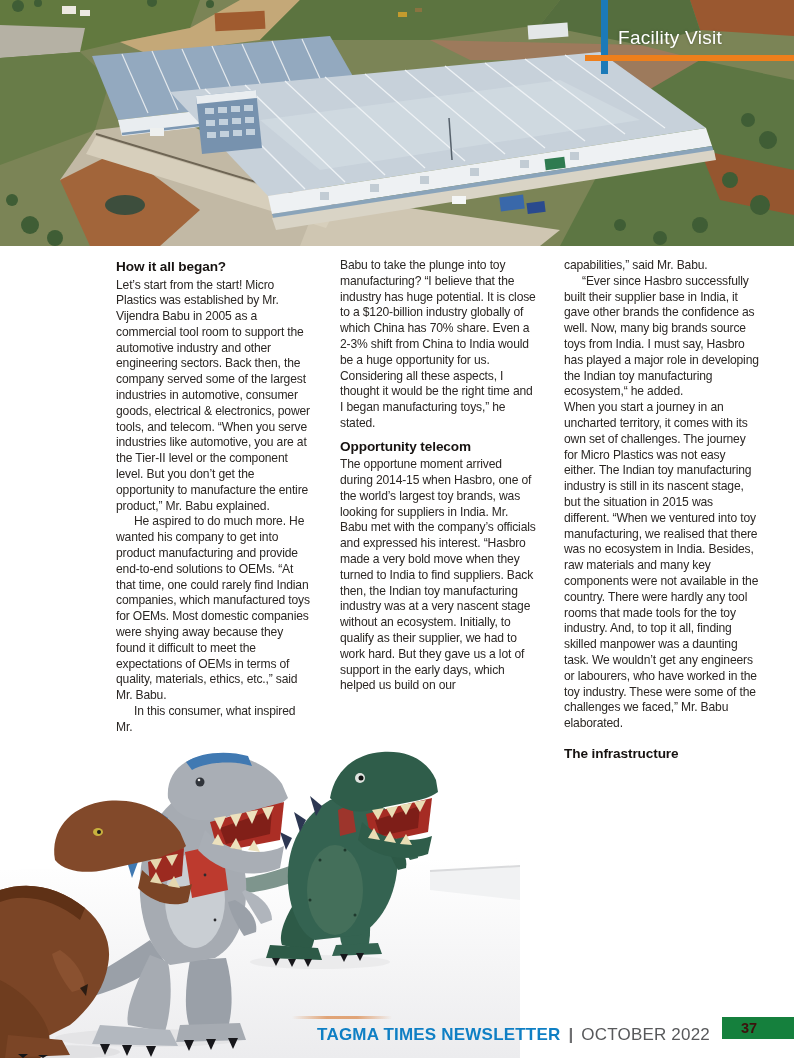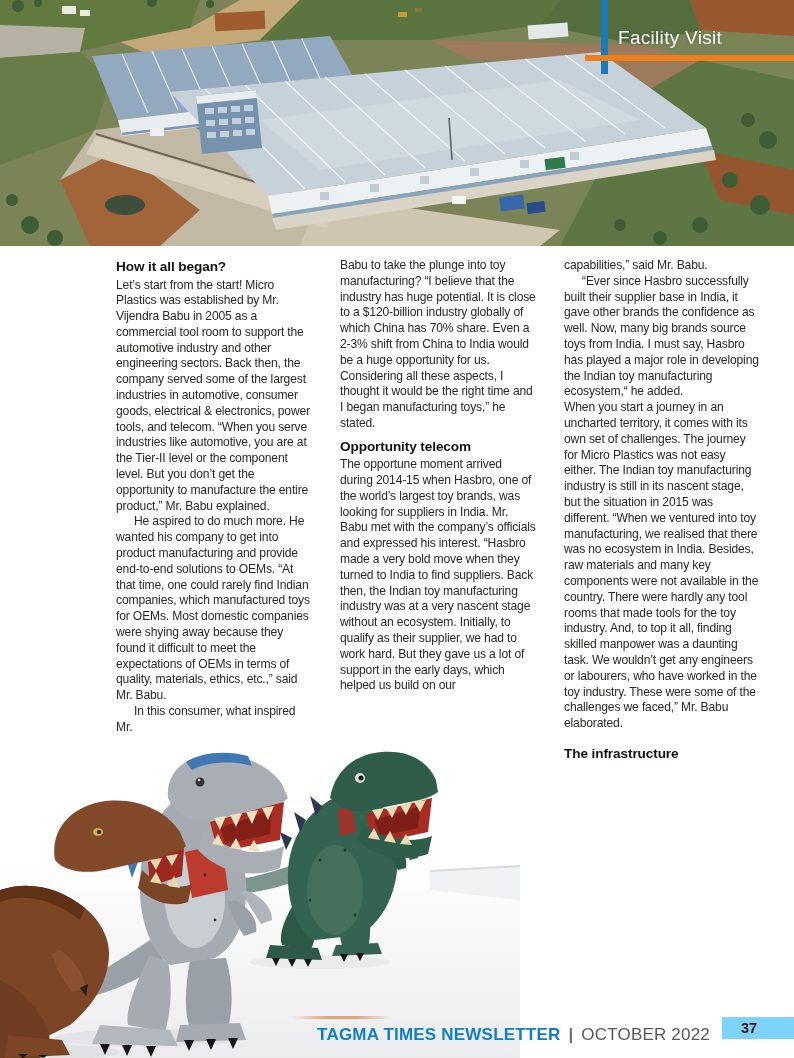--- a/index.html
+++ b/index.html
@@ -23,21 +23,21 @@
   .col h3.gap-lg{margin-top:14px;}
   
   .dino{position:absolute;left:0;top:740px;width:520px;height:318px;}
   
   .footer-accent{position:absolute;left:292px;top:1016px;width:100px;height:3px;
       background:linear-gradient(90deg,rgba(224,160,112,0),rgba(223,156,106,.9) 35%,rgba(223,156,106,.9) 65%,rgba(224,160,112,0));}
   .footer-text{position:absolute;top:1013px;right:84px;font-size:17px;letter-spacing:.2px;white-space:nowrap;margin-top:12px;}
   .footer-text .news{color:#0f7fc4;font-weight:bold;}
   .footer-text .sep{color:#6d6e70;font-weight:bold;padding:0 3px;}
   .footer-text .issue{color:#58595b;}
-  .page-box{position:absolute;top:1017px;right:0;width:72px;height:22px;background:#7dd3fc;
+  .page-box{position:absolute;top:1017px;right:0;width:72px;height:22px;background:#15803d;
             color:#3c120d;font-weight:bold;font-size:14.5px;line-height:22px;text-align:center;
             padding-right:18px;box-sizing:border-box;}
 </style>
 </head>
 <body>
 
 <div class="page">
 
   <div class="hero">
     <svg width="794" height="246" viewBox="0 0 794 246" preserveAspectRatio="none">

